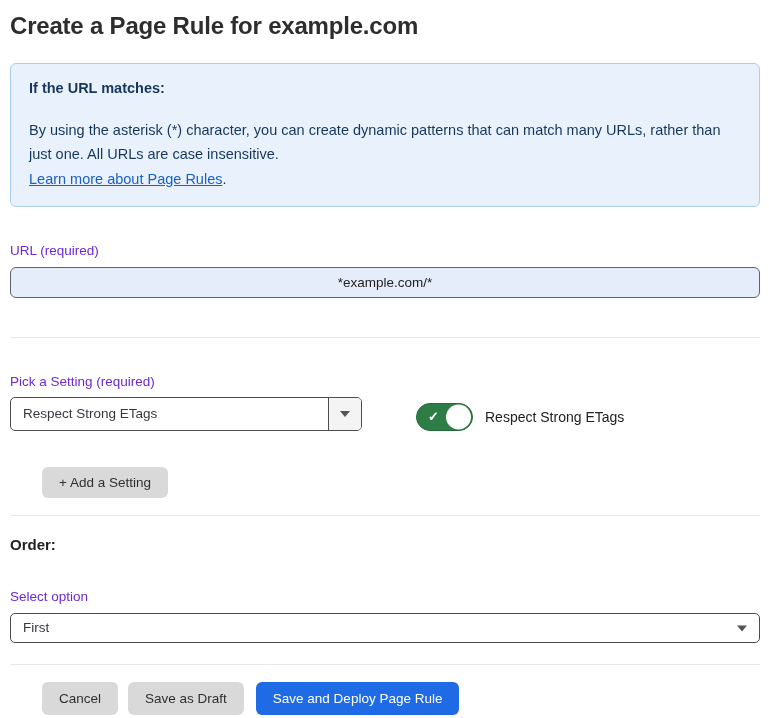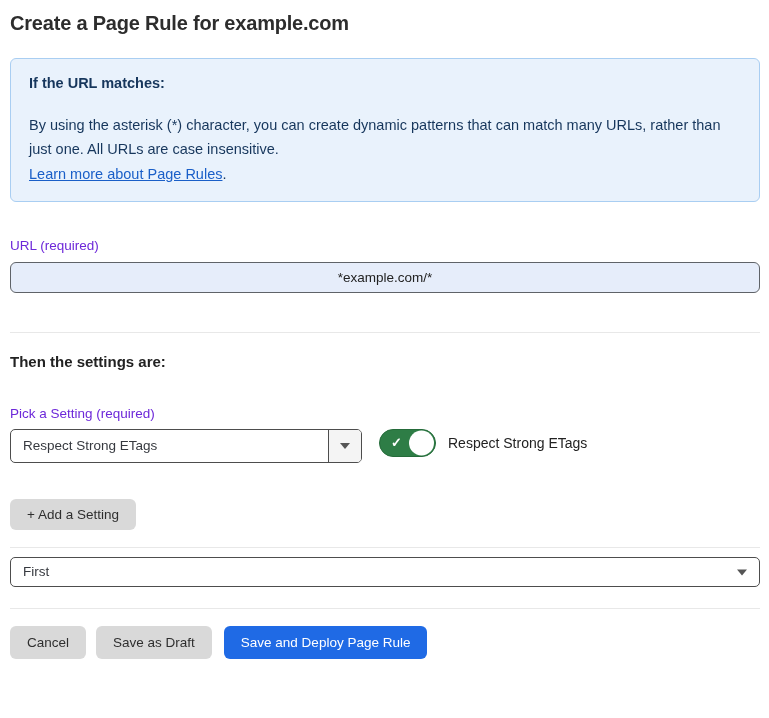--- a/index.html
+++ b/index.html
@@ -9,21 +9,21 @@
     font-family: "Liberation Sans", sans-serif;
     color: #2f2f2f;
   }
   .page {
     width: 769px;
     height: 718px;
     padding: 10px 9px 0 10px;
     overflow: hidden;
   }
   .page-title {
-    font-size: 20px;
+    font-size: 24px;
     font-weight: 700;
     color: #2d2d2d;
     letter-spacing: -0.2px;
     margin-top: 2px;
   }
   .info-box {
     margin-top: 23px;
     background: #e9f2fc;
     border: 1px solid #a9cef2;
     border-radius: 6px;
@@ -76,22 +76,23 @@
   .divider-2 { margin-top: 17px; }
   .divider-3 { margin-top: 21px; }
   .section-heading {
     font-size: 15px;
     font-weight: 700;
     color: #222222;
     margin-top: 20px;
   }
   .settings-row {
     display: flex;
-    align-items: flex-start;
+    align-items: flex-end;
     margin-top: 8px;
+    gap: 37px;
   }
   .setting-dropdown {
     display: flex;
     align-items: stretch;
     width: 352px;
     height: 34px;
     border: 1px solid #4d4d4d;
     border-radius: 5px;
     background: #ffffff;
     cursor: pointer;
@@ -161,20 +162,21 @@
     display: inline-flex;
     align-items: center;
     justify-content: center;
     height: 33px;
     padding: 0 17px;
     border: none;
     border-radius: 6px;
     font-family: "Liberation Sans", sans-serif;
     font-size: 13.5px;
     cursor: pointer;
+    margin-left: 32px;
   }
   .btn-gray {
     background: #d9d9d9;
     color: #2f2f2f;
   }
   .btn-blue {
     background: #1f6ae5;
     color: #ffffff;
   }
   .add-setting-btn {
@@ -228,21 +230,20 @@
     <div class="info-heading">If the URL matches:</div>
     <div class="info-body">By using the asterisk (*) character, you can create dynamic patterns that can match many URLs, rather than just one. All URLs are case insensitive.</div>
     <div class="info-link-row"><span class="info-link">Learn more about Page Rules</span><span>.</span></div>
   </div>
 
   <div class="field-label">URL (required)</div>
   <input class="url-input" type="text" value="*example.com/*" style="">
 
   <hr class="divider divider-1">
 
-  <div class="section-heading">Then the settings are:</div>
 
   <div class="field-label">Pick a Setting (required)</div>
 
   <div class="settings-row">
     <div class="setting-dropdown">
       <div class="dd-value">Respect Strong ETags</div>
       <div class="dd-caret-seg">
         <span class="caret-down"></span>
       </div>
     </div>
@@ -252,21 +253,23 @@
         <span class="toggle-knob"></span>
       </div>
       <span class="toggle-label">Respect Strong ETags</span>
     </div>
   </div>
 
   <button class="btn btn-gray add-setting-btn">+ Add a Setting</button>
 
   <hr class="divider divider-2">
 
-
+  <div class="section-heading">Order:</div>
+
+  <div class="field-label">Select option</div>
 
   <div class="order-select">
     <span>First</span>
     <span class="caret-down"></span>
   </div>
 
 
   <hr class="divider divider-3">
 
   <div class="footer-actions">

